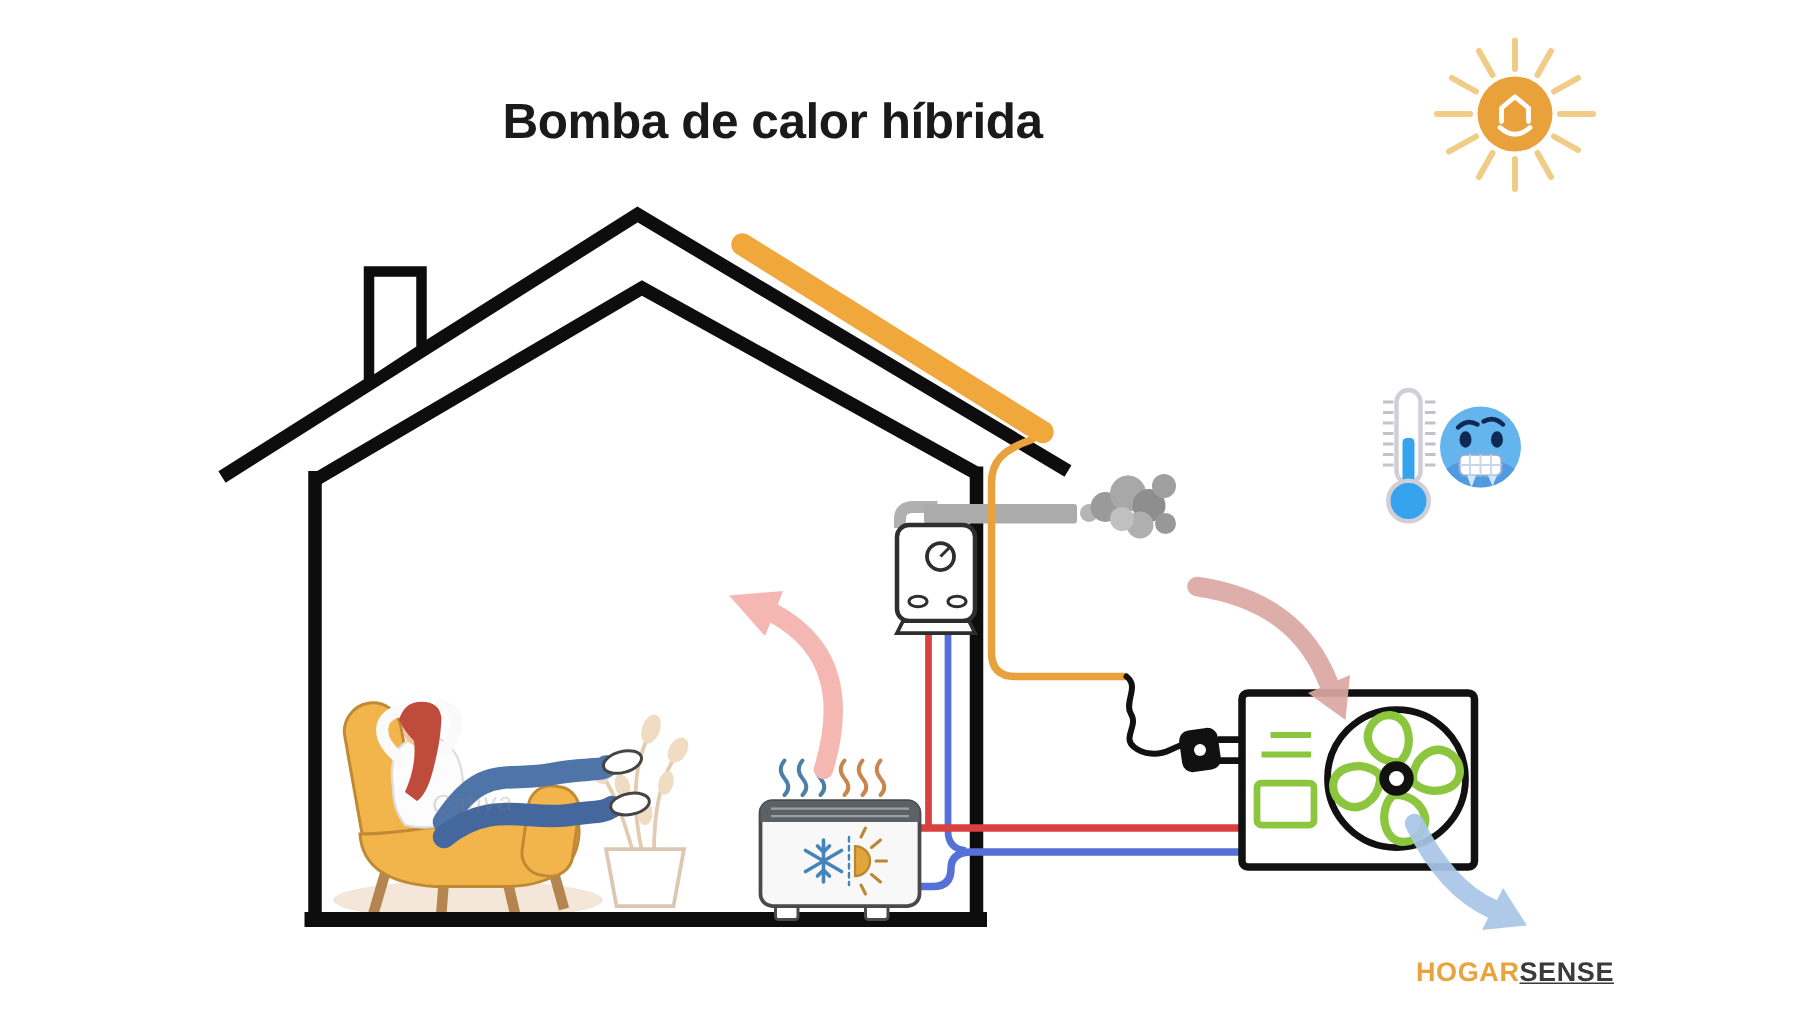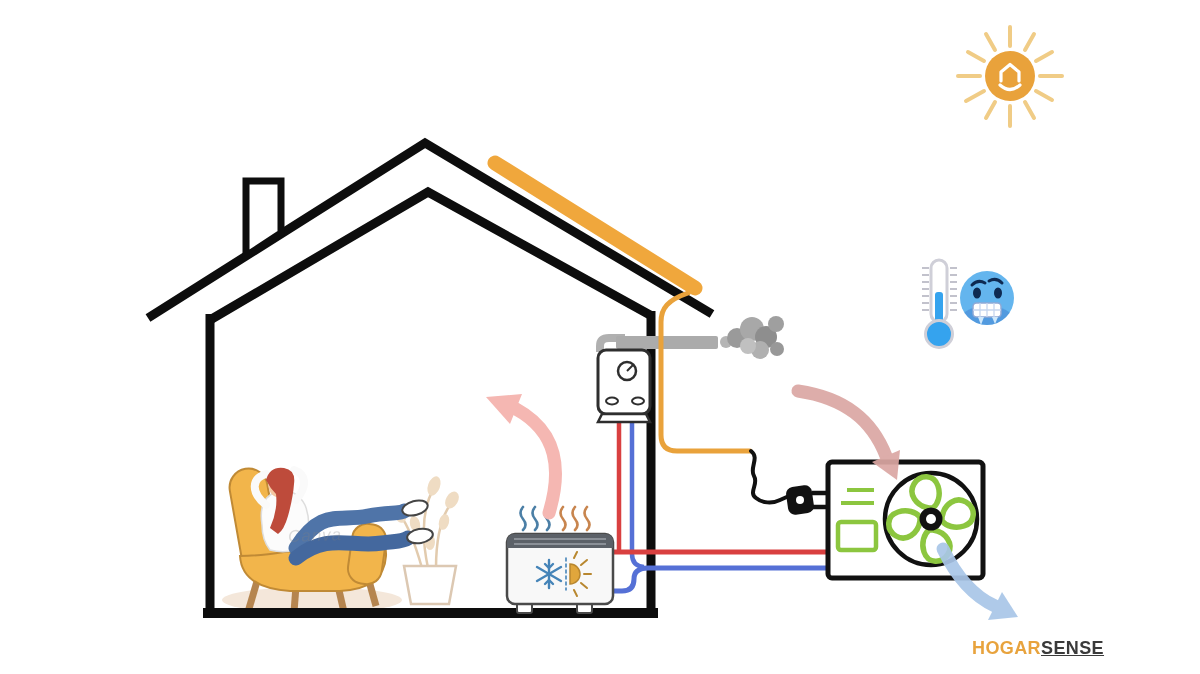--- a/index.html
+++ b/index.html
@@ -8,33 +8,34 @@
     font-family:"Liberation Sans", sans-serif;
   }
   .title{
     position:absolute;left:0;top:62px;width:1030px;margin:0;text-align:center;
     font-size:33px;font-weight:700;color:#1a1a1a;letter-spacing:-.3px;
   }
   .logo{
     position:absolute;left:944px;top:638px;font-size:18px;font-weight:800;letter-spacing:.4px;
     white-space:nowrap;
   }
-  .logo-hogar{color:#E8A33D;margin-left:28px;}
+  .logo-hogar{color:#E8A33D;}
   .logo-sense{color:#3A3A3A;text-decoration:underline;}
   .watermark{
     position:absolute;left:288px;top:526px;font-size:17px;font-style:italic;
     color:rgba(130,130,130,.28);letter-spacing:1px;transform:rotate(-2deg);
   }
   svg{position:absolute;left:0;top:0;}
 </style>
 </head>
 <body>
 
 <div class="canvas">
 
+  <h1 class="title">Bomba de calor híbrida</h1>
 
   <svg width="1200" height="674" viewBox="0 0 1200 674">
 
     <g>
       <ellipse cx="312" cy="600" rx="90" ry="13" fill="#F4E7DA"></ellipse>
 
       <g>
         <path d="M 428,568 C 420,530 424,505 434,488" stroke="#E2CBAE" stroke-width="2.5" fill="none"></path>
         <path d="M 436,568 C 436,535 442,515 452,502" stroke="#E2CBAE" stroke-width="2.5" fill="none"></path>
         <path d="M 422,568 C 414,540 408,525 400,515" stroke="#E2CBAE" stroke-width="2.5" fill="none"></path>

